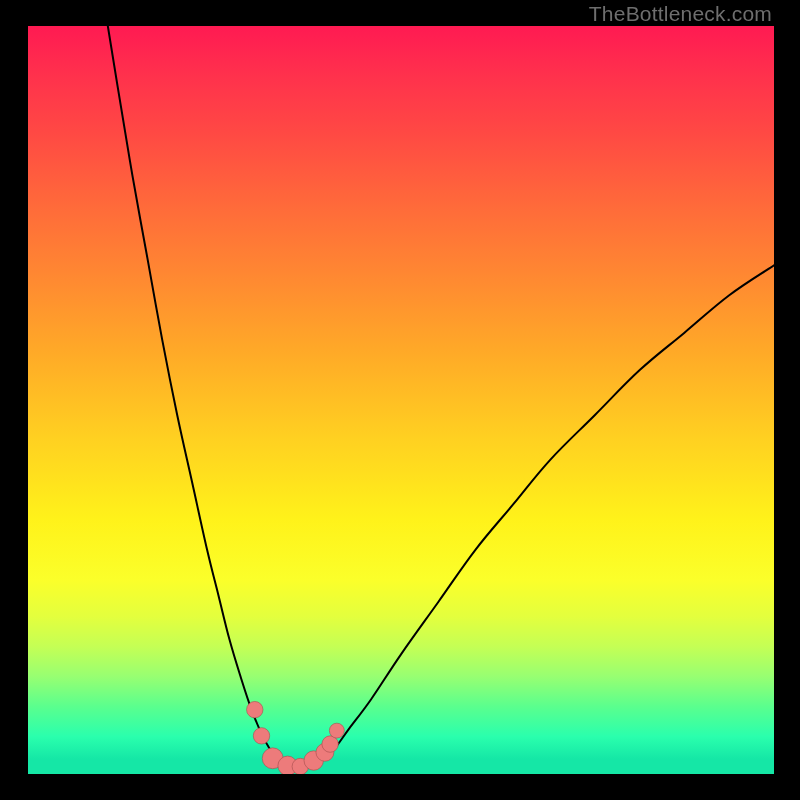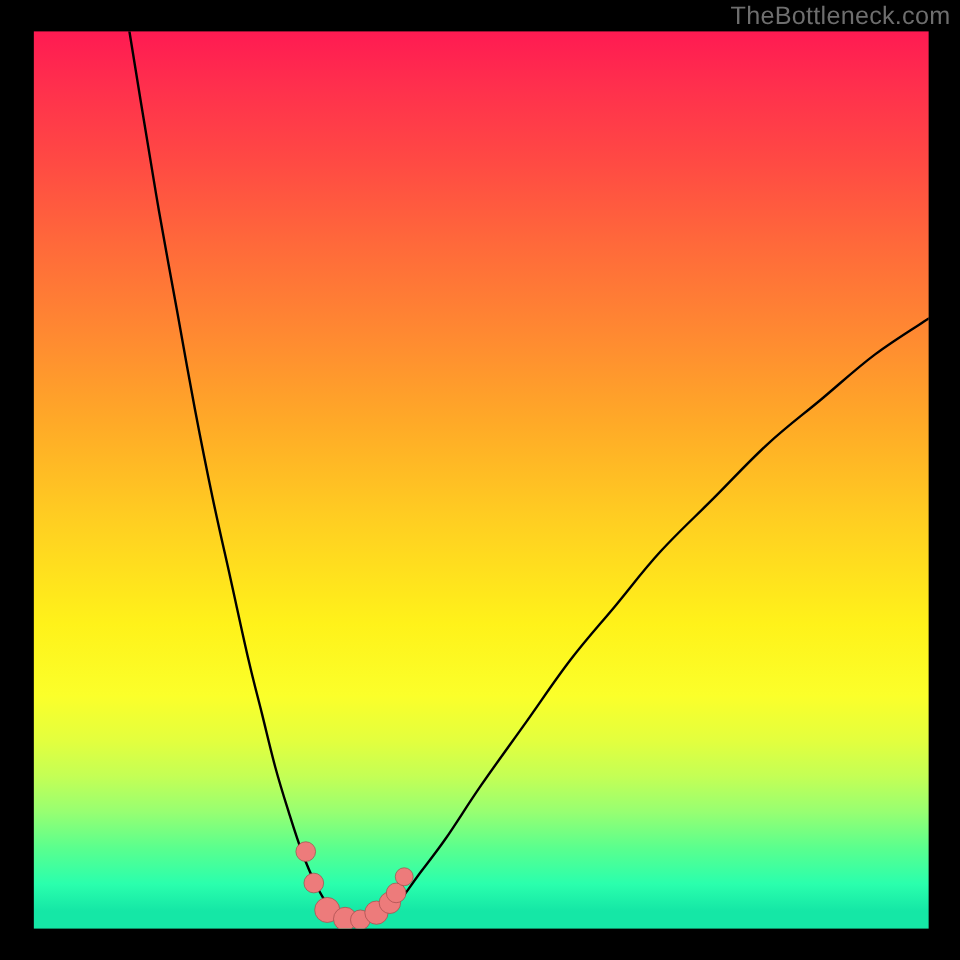--- a/index.html
+++ b/index.html
@@ -50,21 +50,21 @@
       #15e7a6 100%
     );
   }
   .curve-svg {
     position: absolute;
     inset: 0;
   }
   .watermark {
     position: absolute;
     top: 2px;
-    right: 8px;
+    right: 28px;
     color: #6e6e6e;
     font-size: 21px;
     letter-spacing: 0.2px;
     font-weight: 400;
   }
 </style>
 </head>
 <body>
 
 <div class="frame">

